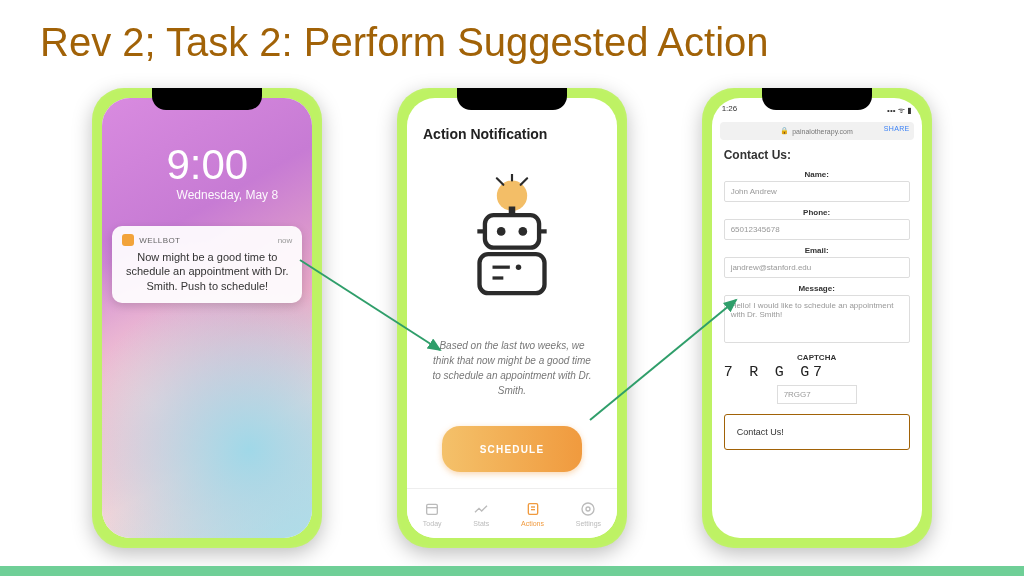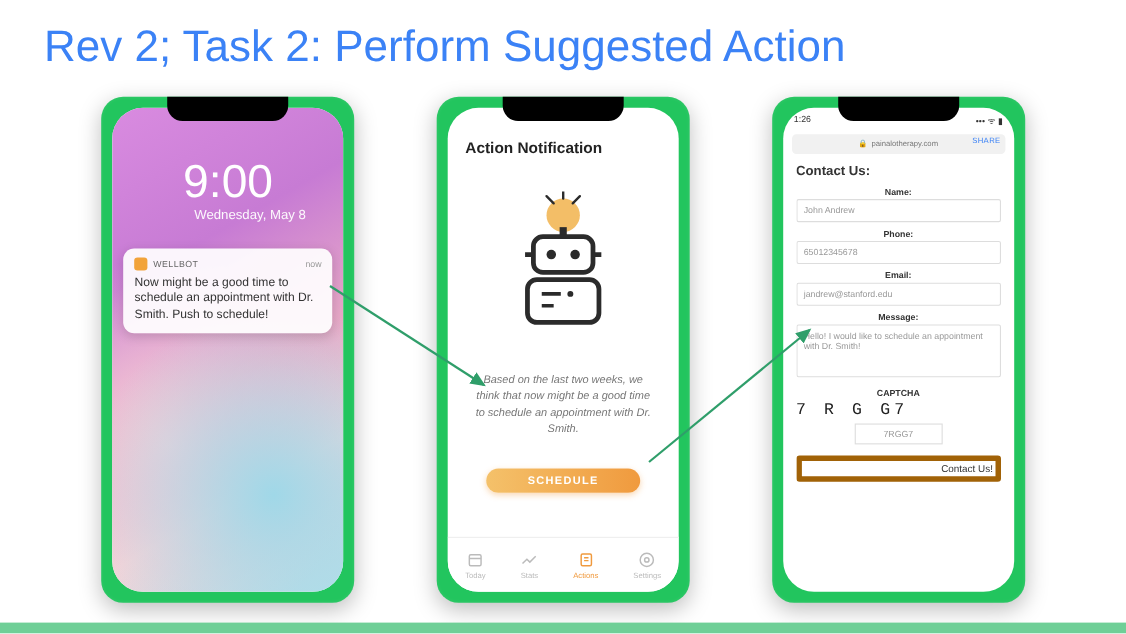--- a/index.html
+++ b/index.html
@@ -11,41 +11,41 @@
     position: relative;
     overflow: hidden;
   }
   .title {
     position: absolute;
     top: 20px;
     left: 40px;
     right: 40px;
     font-size: 40px;
     font-weight: 400;
-    color: #3b82f6;
+    color: #a16207;
     text-align: left;
   }
   .stage {
     position: absolute;
     top: 80px;
     left: 0;
     right: 0;
     bottom: 20px;
     display: flex;
     justify-content: space-around;
     align-items: center;
     gap: 10px;
     padding: 0 60px;
   }
   .phone {
     position: relative;
     width: 230px;
     height: 460px;
-    border-radius: 20px;
-    background: #22c55e;
+    border-radius: 32px;
+    background: #bef264;
     padding: 10px;
     box-shadow: 0 6px 20px rgba(0,0,0,0.25), inset 0 0 4px rgba(255,255,255,0.1);
   }
   .screen {
     position: relative;
     width: 100%;
     height: 100%;
     border-radius: 28px;
     overflow: hidden;
     background: #fff;
@@ -85,20 +85,21 @@
     position: absolute;
     top: 128px;
     left: 10px;
     right: 10px;
     background: rgba(255,255,255,0.92);
     border-radius: 10px;
     padding: 8px 10px 10px;
     font-size: 9px;
     color: #333;
     box-shadow: 0 3px 10px rgba(0,0,0,0.15);
+    text-align: center;
   }
   .push-head {
     display: flex;
     align-items: center;
     justify-content: space-between;
     margin-bottom: 4px;
   }
   .push-head-left { display: flex; align-items: center; gap: 5px; }
   .push-head-left .badge {
     width: 12px; height: 12px; border-radius: 3px; background: #f2a33a;
@@ -137,21 +138,21 @@
     line-height: 1.5;
     color: #777;
     font-style: italic;
   }
   .p2-btn {
     position: absolute;
     top: 328px;
     left: 50%;
     transform: translateX(-50%);
     width: 140px;
-    height: 22px;
+    height: 46px;
     border-radius: 18px;
     background: linear-gradient(90deg, #f4c16a, #f09a3e);
     color: #fff;
     font-size: 10px;
     font-weight: 700;
     letter-spacing: 0.12em;
     display: flex;
     align-items: center;
     justify-content: center;
     text-transform: uppercase;
@@ -239,29 +240,29 @@
     margin: 2px 0 4px;
     font-weight: 400;
   }
   .cap-in {
     width: 80px;
     margin: 0 auto;
     border: 1px solid #ddd;
     padding: 4px 6px;
     font-size: 8px;
     color: #999;
-    text-align: center;
+    text-align: left;
   }
   .cu-btn {
     margin-top: 10px;
     width: 100%;
-    border: 5px solid #a16207;
+    border: 1px solid #a16207;
     background: #fff;
-    text-align: right;
-    padding: 2px;
+    text-align: left;
+    padding: 12px;
     font-size: 9px;
     color: #333;
     border-radius: 3px;
   }
 
   
   svg.arrows {
     position: absolute;
     inset: 0;
     width: 1024px;

